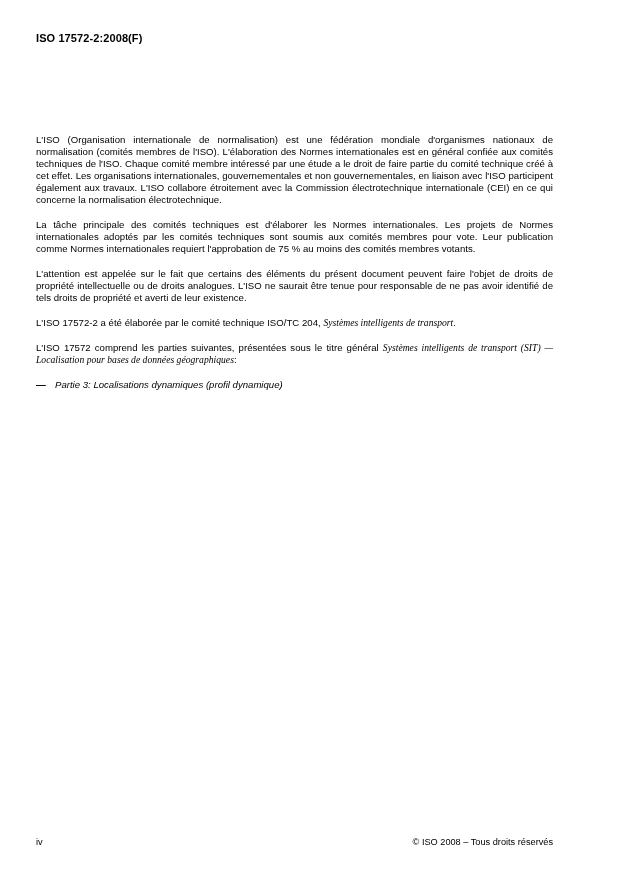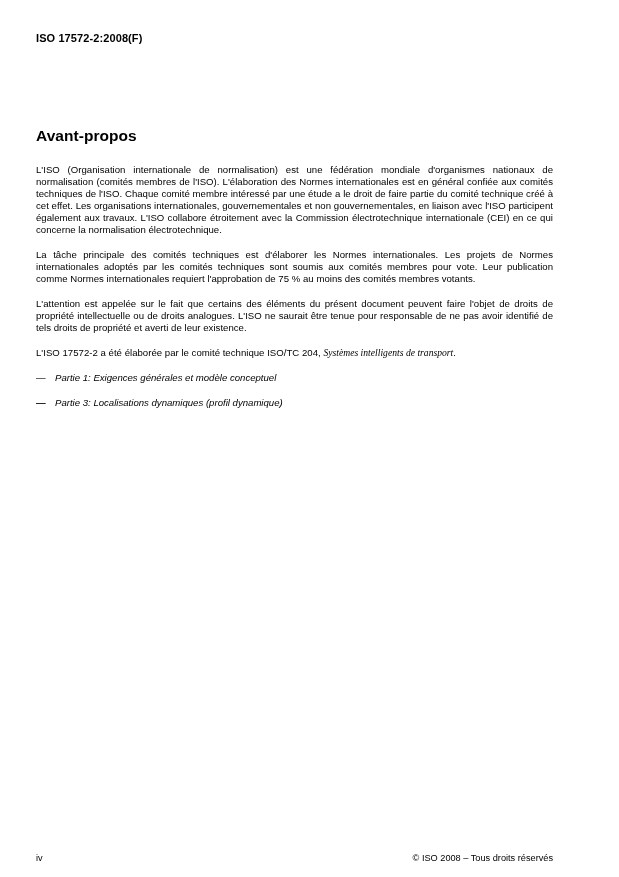--- a/index.html
+++ b/index.html
@@ -101,46 +101,45 @@
     line-height: 13px;
     display: flex;
     justify-content: space-between;
     align-items: flex-end;
   }
   .footer .page-number {
     font-weight: normal;
   }
   .footer .copyright {
     white-space: nowrap;
-    margin-top: 16px;
   }
 </style>
 </head>
 <body>
 
 <div class="page">
 
   <div class="running-header">ISO 17572-2:2008(F)</div>
 
   <div class="content">
 
-    <h1 class="section-title">Avant-propos</h1>
 
     <p class="body-par">L'ISO (Organisation internationale de normalisation) est une fédération mondiale d'organismes nationaux de normalisation (comités membres de l'ISO). L'élaboration des Normes internationales est en général confiée aux comités techniques de l'ISO. Chaque comité membre intéressé par une étude a le droit de faire partie du comité technique créé à cet effet. Les organisations internationales, gouvernementales et non gouvernementales, en liaison avec l'ISO participent également aux travaux. L'ISO collabore étroitement avec la Commission électrotechnique internationale (CEI) en ce qui concerne la normalisation électrotechnique.</p>
 
 
     <p class="body-par">La tâche principale des comités techniques est d'élaborer les Normes internationales. Les projets de Normes internationales adoptés par les comités techniques sont soumis aux comités membres pour vote. Leur publication comme Normes internationales requiert l'approbation de 75 % au moins des comités membres votants.</p>
 
     <p class="body-par">L'attention est appelée sur le fait que certains des éléments du présent document peuvent faire l'objet de droits de propriété intellectuelle ou de droits analogues. L'ISO ne saurait être tenue pour responsable de ne pas avoir identifié de tels droits de propriété et averti de leur existence.</p>
 
     <p class="body-par"><span>L'ISO 17572-2 a été élaborée par le comité technique ISO/TC 204, </span><span class="it">Systèmes intelligents de transport</span><span>.</span></p>
 
+    <p class="body-par"><span>L'ISO 17572 comprend les parties suivantes, présentées sous le titre général </span><span class="it">Systèmes intelligents de transport (SIT) — Localisation pour bases de données géographiques</span><span>:</span></p>
 
     <ul class="part-list">
-      <li><span class="dash">—</span><span>Partie 1: Exigences générales et modèle conceptuel</span></li>
+      <li><span class="dash">—</span></li>
       <li><span class="dash">—</span></li>
       <li><span class="dash">—</span><span>Partie 3: Localisations dynamiques (profil dynamique)</span></li>
     </ul>
 
   </div>
 
   <div class="footer">
     <span class="page-number">iv</span>
     <span class="copyright">© ISO 2008 – Tous droits réservés</span>
   </div>

